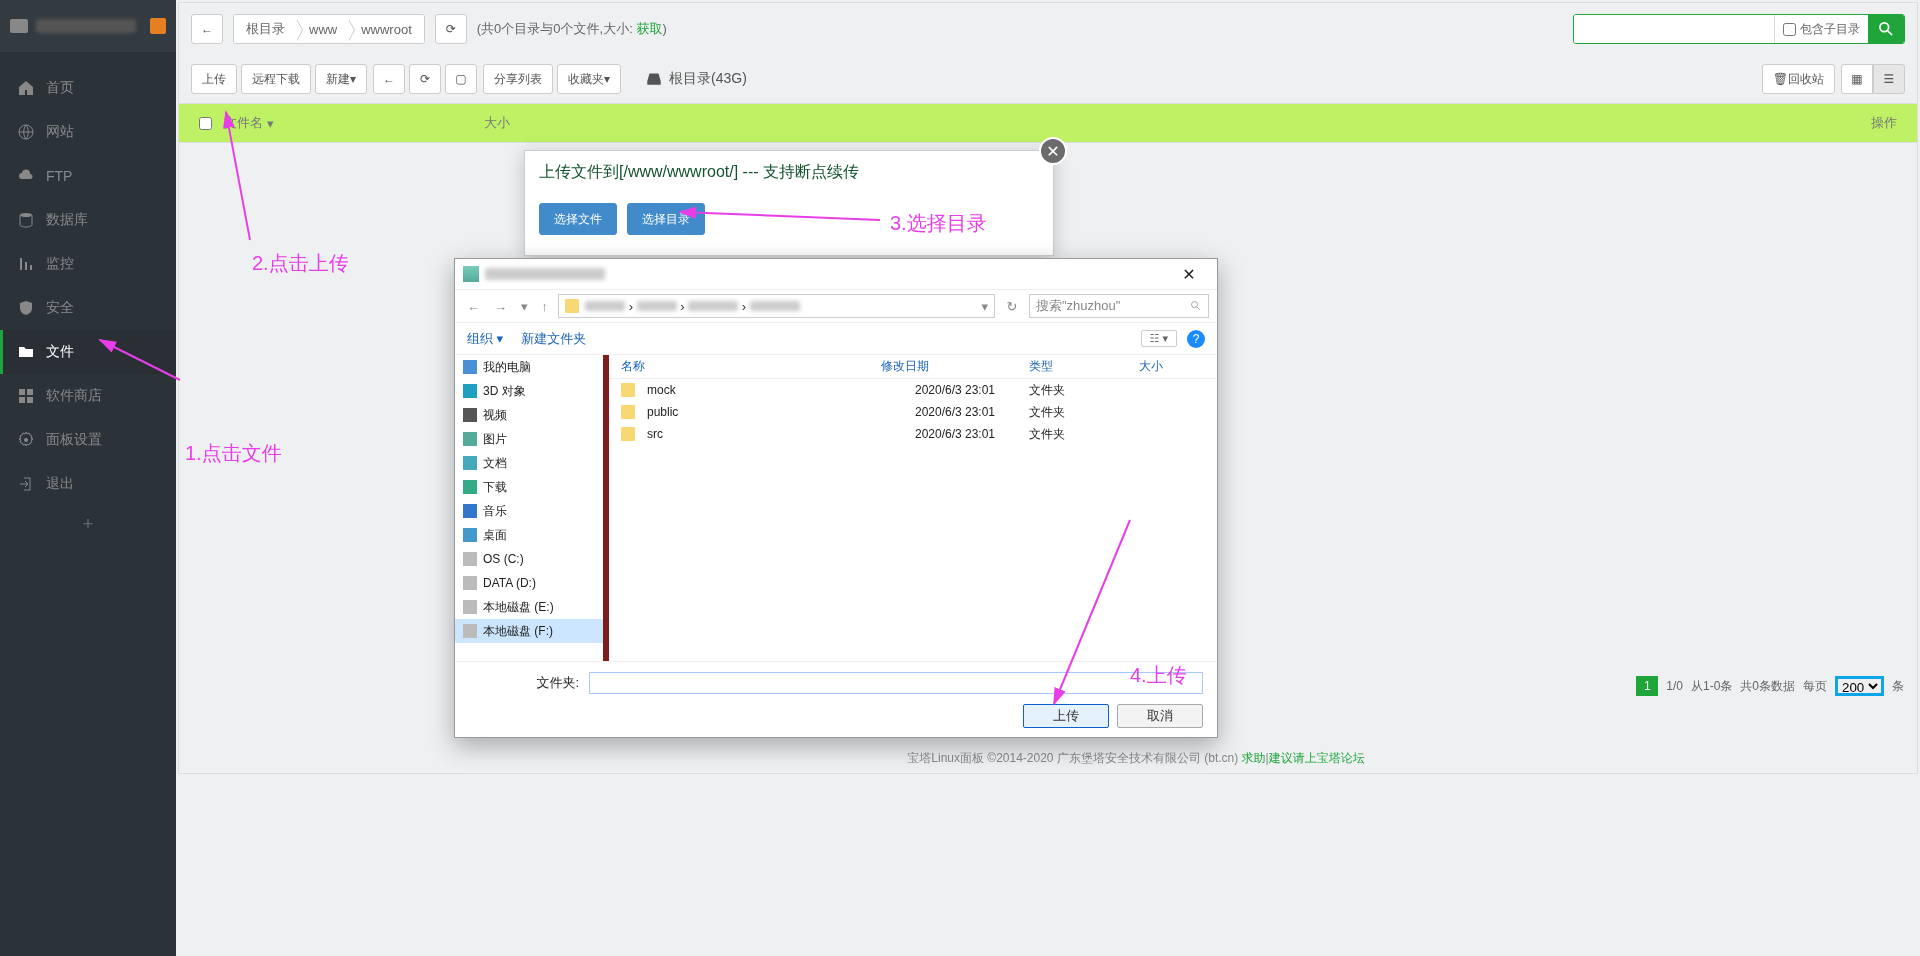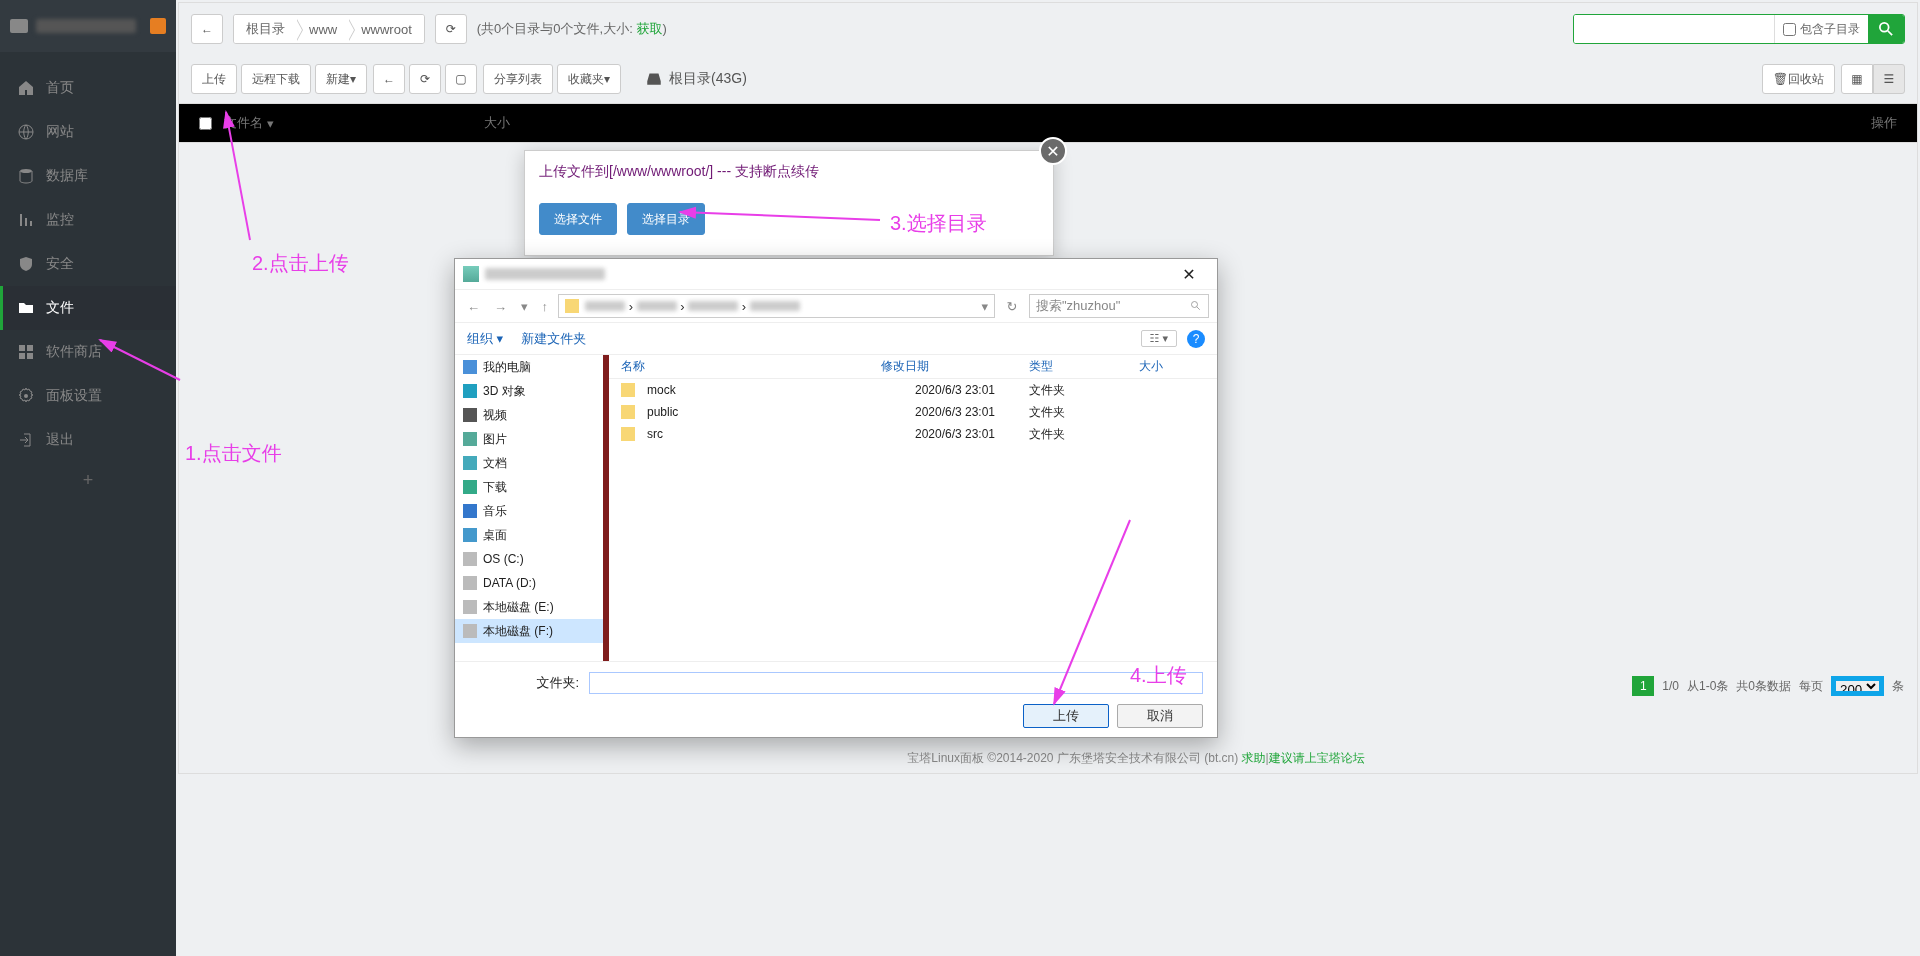--- a/index.html
+++ b/index.html
@@ -45,29 +45,29 @@
 .toolbar-row .group { display: flex; gap: 4px; }
 .root-label { display: flex; align-items: center; margin-left: 18px; font-size: 14px; color: #555; }
 .root-label svg { width: 18px; height: 18px; margin-right: 6px; fill: #555; }
 .toolbar-right { margin-left: auto; display: flex; gap: 6px; }
 .view-toggle { display: flex; }
 .view-toggle .btn { border-radius: 0; }
 .view-toggle .btn:first-child { border-radius: 3px 0 0 3px; }
 .view-toggle .btn:last-child { border-radius: 0 3px 3px 0; background: #e6e6e6; }
 
 
-.table-head { height: 40px; display: flex; align-items: center; padding: 0 20px; border-top: 1px solid #ddd; border-bottom: 1px solid #ddd; background: #000000; color: #777; font-size: 13px; }
+.table-head { height: 40px; display: flex; align-items: center; padding: 0 20px; border-top: 1px solid #ddd; border-bottom: 1px solid #ddd; background: #bef264; color: #777; font-size: 13px; }
 .table-head .chk { margin-right: 12px; }
 .table-head .col-name { width: 260px; display: flex; align-items: center; gap: 4px; cursor: pointer; }
 .table-head .col-size { width: 60px; }
 .table-head .col-op { margin-left: auto; }
 
 
 .upload-dialog { position: absolute; left: 524px; top: 150px; width: 530px; background: #fff; box-shadow: 0 4px 18px rgba(0,0,0,0.2); border: 1px solid #ccc; }
-.upload-dialog .title { height: 42px; padding: 0 14px; display: flex; align-items: center; font-size: 14px; color: #701a75; }
+.upload-dialog .title { height: 42px; padding: 0 14px; display: flex; align-items: center; font-size: 16px; color: #14532d; }
 .upload-dialog .body { padding: 10px 14px 20px; display: flex; gap: 10px; }
 .upload-dialog .btn.blue { background: #428bca; border-color: #428bca; color: #fff; height: 32px; padding: 0 14px; }
 .upload-dialog .close { position: absolute; right: -14px; top: -14px; width: 28px; height: 28px; border-radius: 50%; background: #6b6b6b; color: #fff; display: flex; align-items: center; justify-content: center; cursor: pointer; font-size: 16px; border: 2px solid #fff; }
 
 
 .os-picker { position: absolute; left: 454px; top: 258px; width: 764px; height: 480px; background: #fff; border: 1px solid #999; box-shadow: 0 8px 24px rgba(0,0,0,0.3); }
 .os-title { height: 30px; display: flex; align-items: center; padding: 0 8px; font-size: 12px; color: #222; }
 .os-title .os-icon { width: 16px; height: 16px; background: linear-gradient(#7cb,#5a9); margin-right: 6px; }
 .os-title .os-blur { width: 120px; height: 12px; background: #ccc; filter: blur(2px); border-radius: 2px; }
 .os-title .os-close { margin-left: auto; width: 40px; text-align: center; font-size: 16px; cursor: pointer; }
@@ -106,21 +106,21 @@
 .os-footer .r1 .inp { flex: 1; height: 22px; border: 1px solid #aac8ff; padding: 0 6px; color: #888; }
 .os-footer .r1 .inp .blur { width: 60px; height: 10px; background: #ccc; filter: blur(2px); border-radius: 2px; }
 .os-footer .r2 { display: flex; justify-content: flex-end; gap: 8px; }
 .os-footer .r2 .obtn { width: 86px; height: 24px; border: 1px solid #aaa; background: #f3f3f3; display: flex; align-items: center; justify-content: center; cursor: pointer; border-radius: 2px; }
 .os-footer .r2 .obtn.primary { border: 1px solid #0b61c7; background: #e5f1fb; }
 
 
 .page-footer { position: absolute; right: 16px; top: 676px; display: flex; align-items: center; gap: 8px; font-size: 12px; color: #666; }
 .page-footer .pg { width: 22px; height: 20px; display: flex; align-items: center; justify-content: center; border: 1px solid #ccc; }
 .page-footer .pg.cur { background: #20a53a; color: #fff; border-color: #20a53a; }
-.page-footer select { height: 20px; border: 5px solid #0ea5e9; }
+.page-footer select { height: 20px; border: 3px solid #0ea5e9; }
 
 
 .copyright { position: absolute; left: 176px; right: 0; top: 750px; text-align: center; color: #888; font-size: 12px; }
 .copyright .link { color: #20a53a; }
 
 
 .anno { position: absolute; color: #e83ee8; font-size: 20px; font-weight: 500; pointer-events: none; }
 .arrow-svg { position: absolute; pointer-events: none; }
 .arrow-svg line, .arrow-svg path { stroke: #e83ee8; stroke-width: 2; fill: none; }
 .arrow-svg polygon { fill: #e83ee8; }
@@ -144,20 +144,28 @@
       <span>首页</span>
     </div>
   <div class="nav-item">
       <span class="nav-icon">
         <svg viewBox="0 0 16 16">
           <circle cx="8" cy="8" r="7" fill="none" stroke="currentColor"></circle>
           <path d="M1 8h14M8 1c3 3 3 11 0 14M8 1c-3 3-3 11 0 14" stroke="currentColor" fill="none"></path>
         </svg>
       </span>
       <span>网站</span>
+    </div>
+  <div class="nav-item">
+      <span class="nav-icon">
+        <svg viewBox="0 0 16 16">
+          <path d="M4 11a3 3 0 010-6 4 4 0 018 1 2.5 2.5 0 010 5z"></path>
+        </svg>
+      </span>
+      <span>FTP</span>
     </div>
   <div class="nav-item">
       <span class="nav-icon">
         <svg viewBox="0 0 16 16">
           <ellipse cx="8" cy="3" rx="6" ry="2"></ellipse>
           <path d="M2 3v10c0 1 3 2 6 2s6-1 6-2V3" fill="none" stroke="currentColor"></path>
         </svg>
       </span>
       <span>数据库</span>
     </div>

